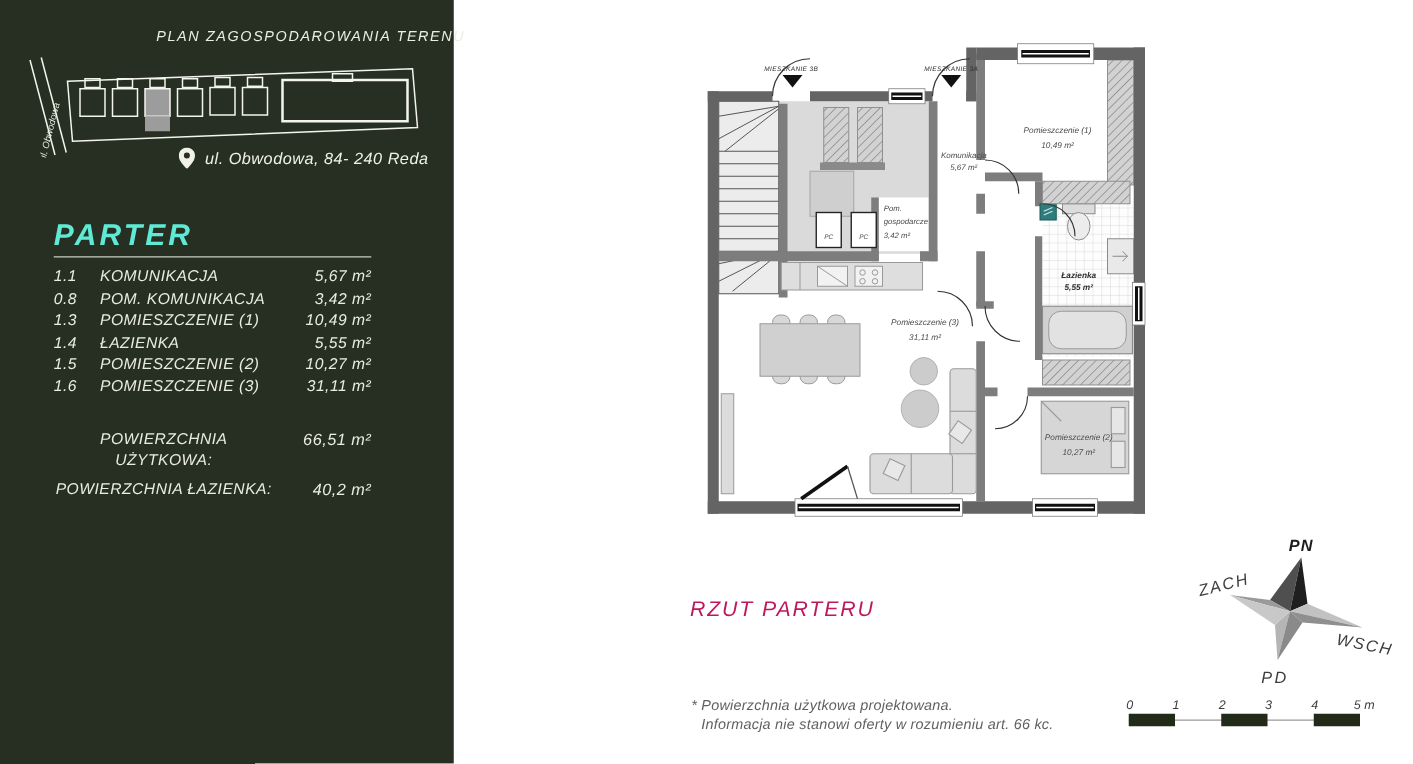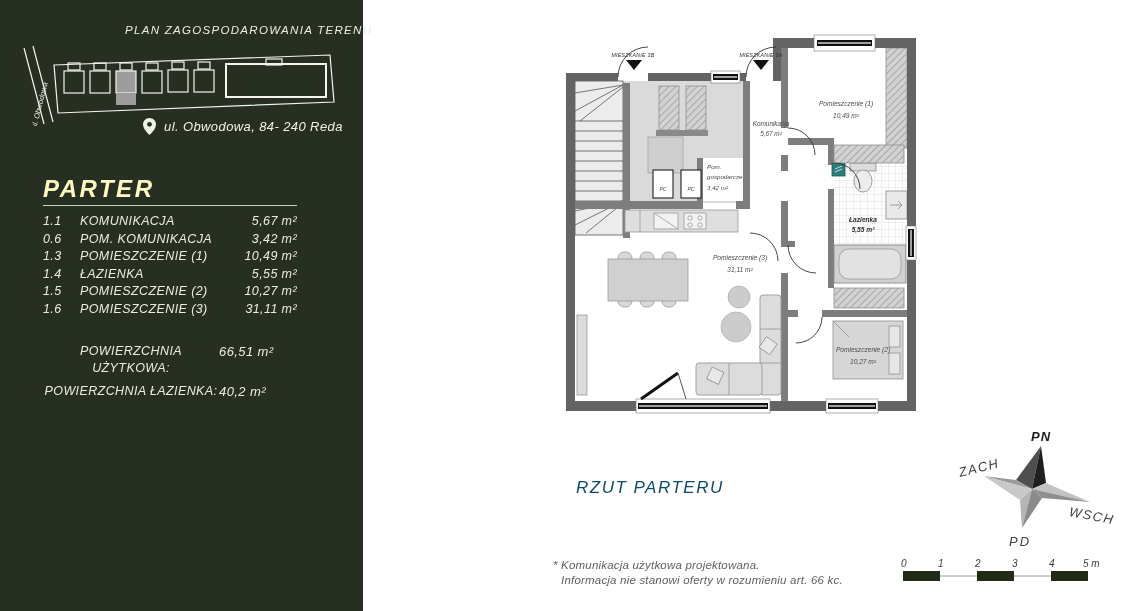--- a/index.html
+++ b/index.html
@@ -4,34 +4,34 @@
 <style>
   html,body{margin:0;padding:0;background:#fff;}
   .app{position:relative;width:1130px;height:611px;background:#ffffff;overflow:hidden;
        font-family:"Liberation Sans",sans-serif;font-style:italic;}
   
   .sidebar{position:absolute;left:0;top:0;width:363px;height:611px;background:#272f23;color:#edefe5;}
   .sb-title{position:absolute;left:125px;top:24px;font-size:11.5px;letter-spacing:1.3px;color:#eceee4;white-space:nowrap;}
   .siteplan{position:absolute;left:14px;top:44px;}
   .address{position:absolute;left:143px;top:118px;display:flex;align-items:center;gap:8px;
            font-size:13px;letter-spacing:.4px;color:#f0f2e8;}
-  .floor-head{position:absolute;left:43px;top:175px;font-size:24px;letter-spacing:2.5px;color:#fef9c3;font-weight:bold;}
+  .floor-head{position:absolute;left:43px;top:175px;font-size:24px;letter-spacing:2.5px;color:#5eead4;font-weight:bold;}
   .head-rule{position:absolute;left:43px;top:205px;width:254px;height:1px;background:#c9cfbe;}
   .rooms{position:absolute;left:43px;top:213px;width:254px;}
   .room-row{display:flex;font-size:12.5px;letter-spacing:.4px;line-height:17.5px;color:#eaece2;}
   .room-row .no{width:37px;}
   .room-row .nm{flex:1;}
   .room-row .ar{width:78px;text-align:right;}
   .totals{position:absolute;left:43px;top:343px;width:254px;}
   .total-row{display:flex;font-size:12.5px;letter-spacing:.4px;line-height:17px;margin-bottom:5.5px;color:#eaece2;}
   .total-row .lb{flex:1;text-align:center;}
-  .total-row .vl{width:78px;text-align:left;font-size:13px;}
+  .total-row .vl{width:78px;text-align:right;font-size:13px;}
   
   .plan-wrap{position:absolute;left:566px;top:33px;}
-  .caption{position:absolute;left:552px;top:478px;font-size:17px;letter-spacing:1.5px;color:#0c4a6e;margin-left:24px;}
+  .caption{position:absolute;left:552px;top:478px;font-size:17px;letter-spacing:1.5px;color:#be185d;}
   .compass{position:absolute;left:958px;top:428px;}
   .footnote{position:absolute;left:553px;top:558px;font-size:11.5px;color:#5f5f5f;line-height:15px;letter-spacing:.2px;}
   .footnote .l2{padding-left:8px;}
   .scalebar{position:absolute;left:893px;top:556px;}
   svg text{font-family:"Liberation Sans",sans-serif;}
 </style>
 </head>
 <body>
 
 <div class="app">
@@ -80,21 +80,21 @@
     <div class="floor-head">PARTER</div>
     <div class="head-rule"></div>
 
     <div class="rooms">
       <div class="room-row">
         <span class="no">1.1</span>
         <span class="nm">KOMUNIKACJA</span>
         <span class="ar">5,67 m²</span>
       </div>
       <div class="room-row">
-        <span class="no">0.6</span>
+        <span class="no">0.8</span>
         <span class="nm">POM. KOMUNIKACJA</span>
         <span class="ar">3,42 m²</span>
       </div>
       <div class="room-row">
         <span class="no">1.3</span>
         <span class="nm">POMIESZCZENIE (1)</span>
         <span class="ar">10,49 m²</span>
       </div>
       <div class="room-row">
         <span class="no">1.4</span>
@@ -310,21 +310,21 @@
       <polygon points="26,48 58,52 74,61" fill="#9a9a9a"></polygon>
       <polygon points="26,48 74,61 62,72" fill="#c8c8c8"></polygon>
     </g>
     <text x="83" y="13" font-size="13" font-weight="bold" fill="#1d1d1d" text-anchor="middle" letter-spacing="1">PN</text>
     <text x="22" y="44" font-size="13" fill="#3d3d3d" text-anchor="middle" letter-spacing="1.5" transform="rotate(-14 22 44)">ZACH</text>
     <text x="133" y="92" font-size="13" fill="#3d3d3d" text-anchor="middle" letter-spacing="1.5" transform="rotate(11 133 92)">WSCH</text>
     <text x="62" y="118" font-size="13" fill="#3d3d3d" text-anchor="middle" letter-spacing="2">PD</text>
   </svg>
 
   <div class="footnote">
-    <div class="l1">* Komunikacja użytkowa projektowana.</div>
+    <div class="l1">* Powierzchnia użytkowa projektowana.</div>
     <div class="l2">Informacja nie stanowi oferty w rozumieniu art. 66 kc.</div>
   </div>
 
   <svg class="scalebar" width="210" height="32" viewBox="0 0 210 32">
     <g font-size="10" fill="#3d3d3d">
       <text x="8" y="11">0</text>
       <text x="45" y="11">1</text>
       <text x="82" y="11">2</text>
       <text x="119" y="11">3</text>
       <text x="156" y="11">4</text>

